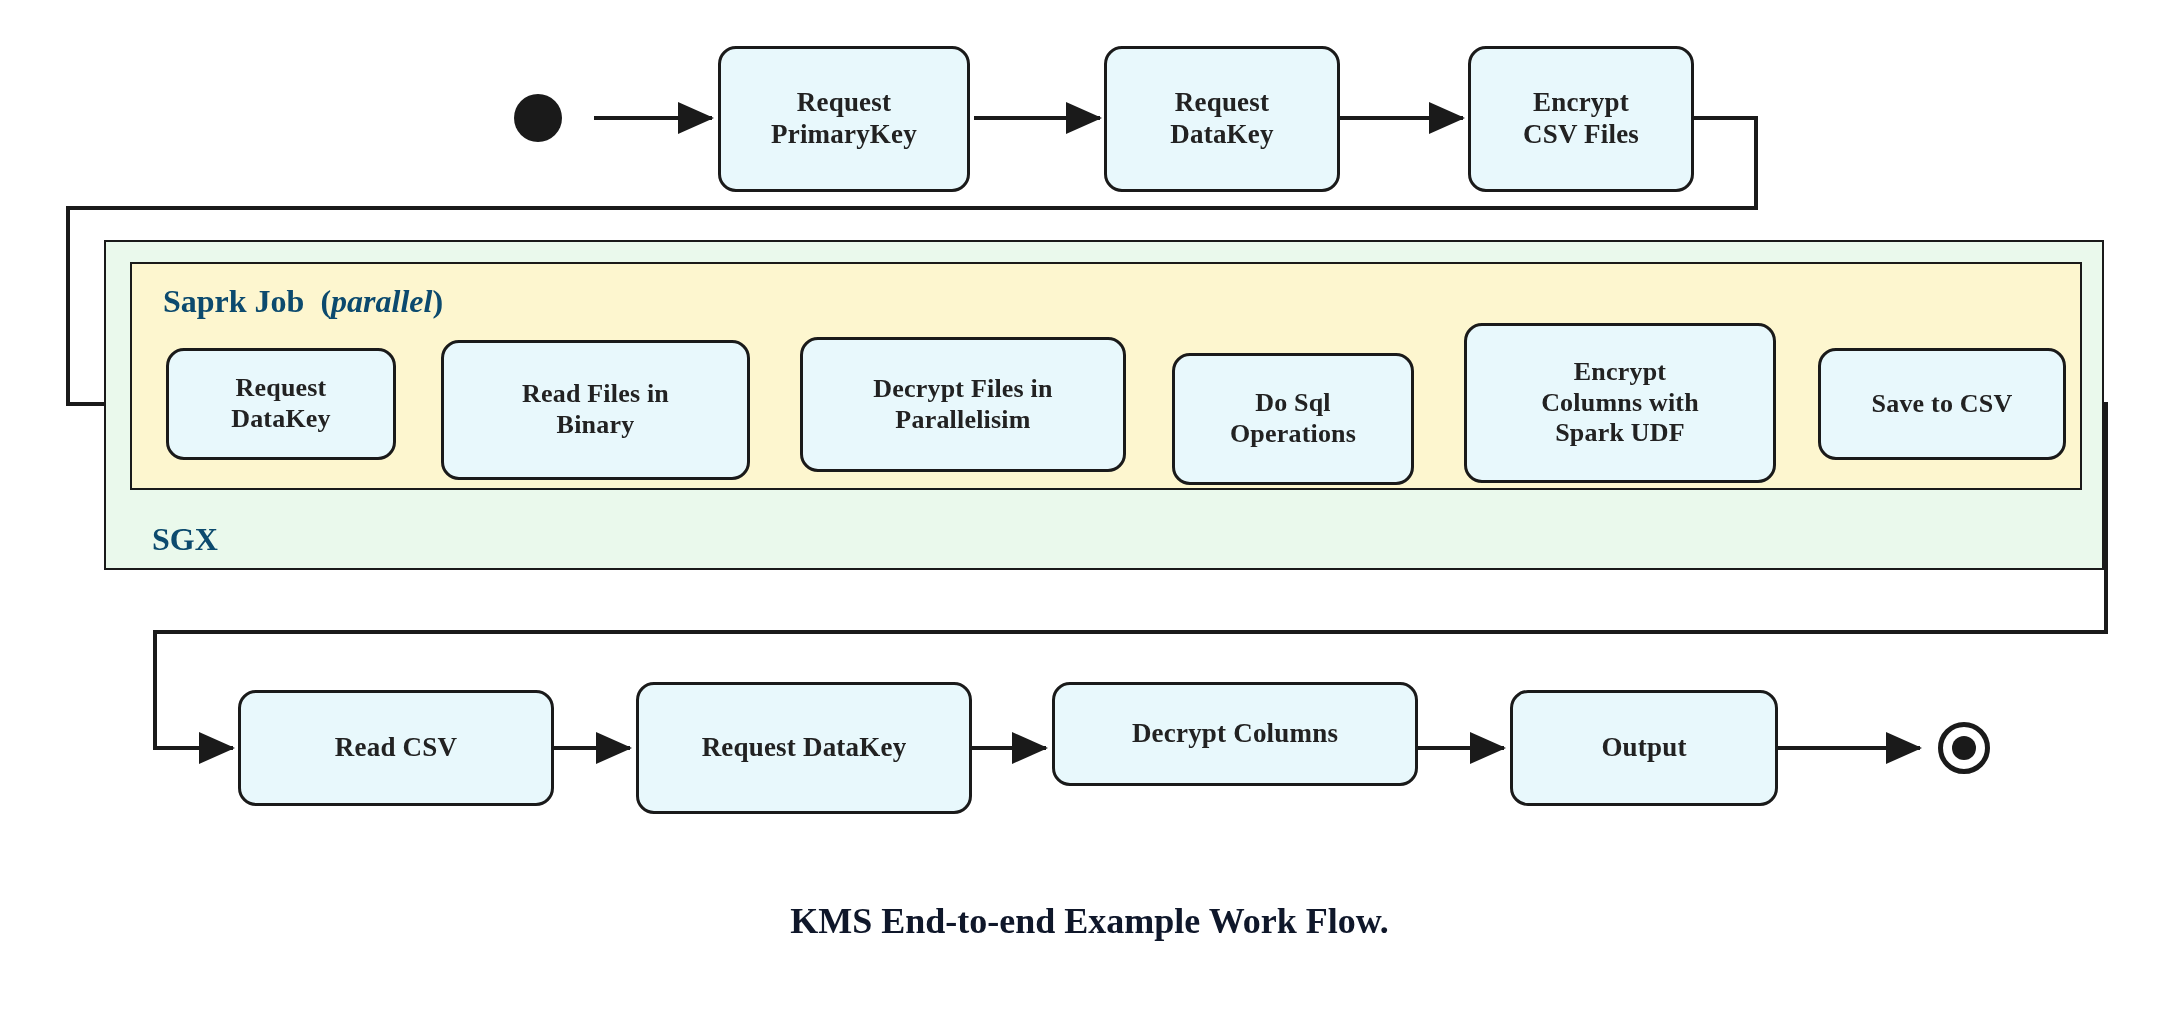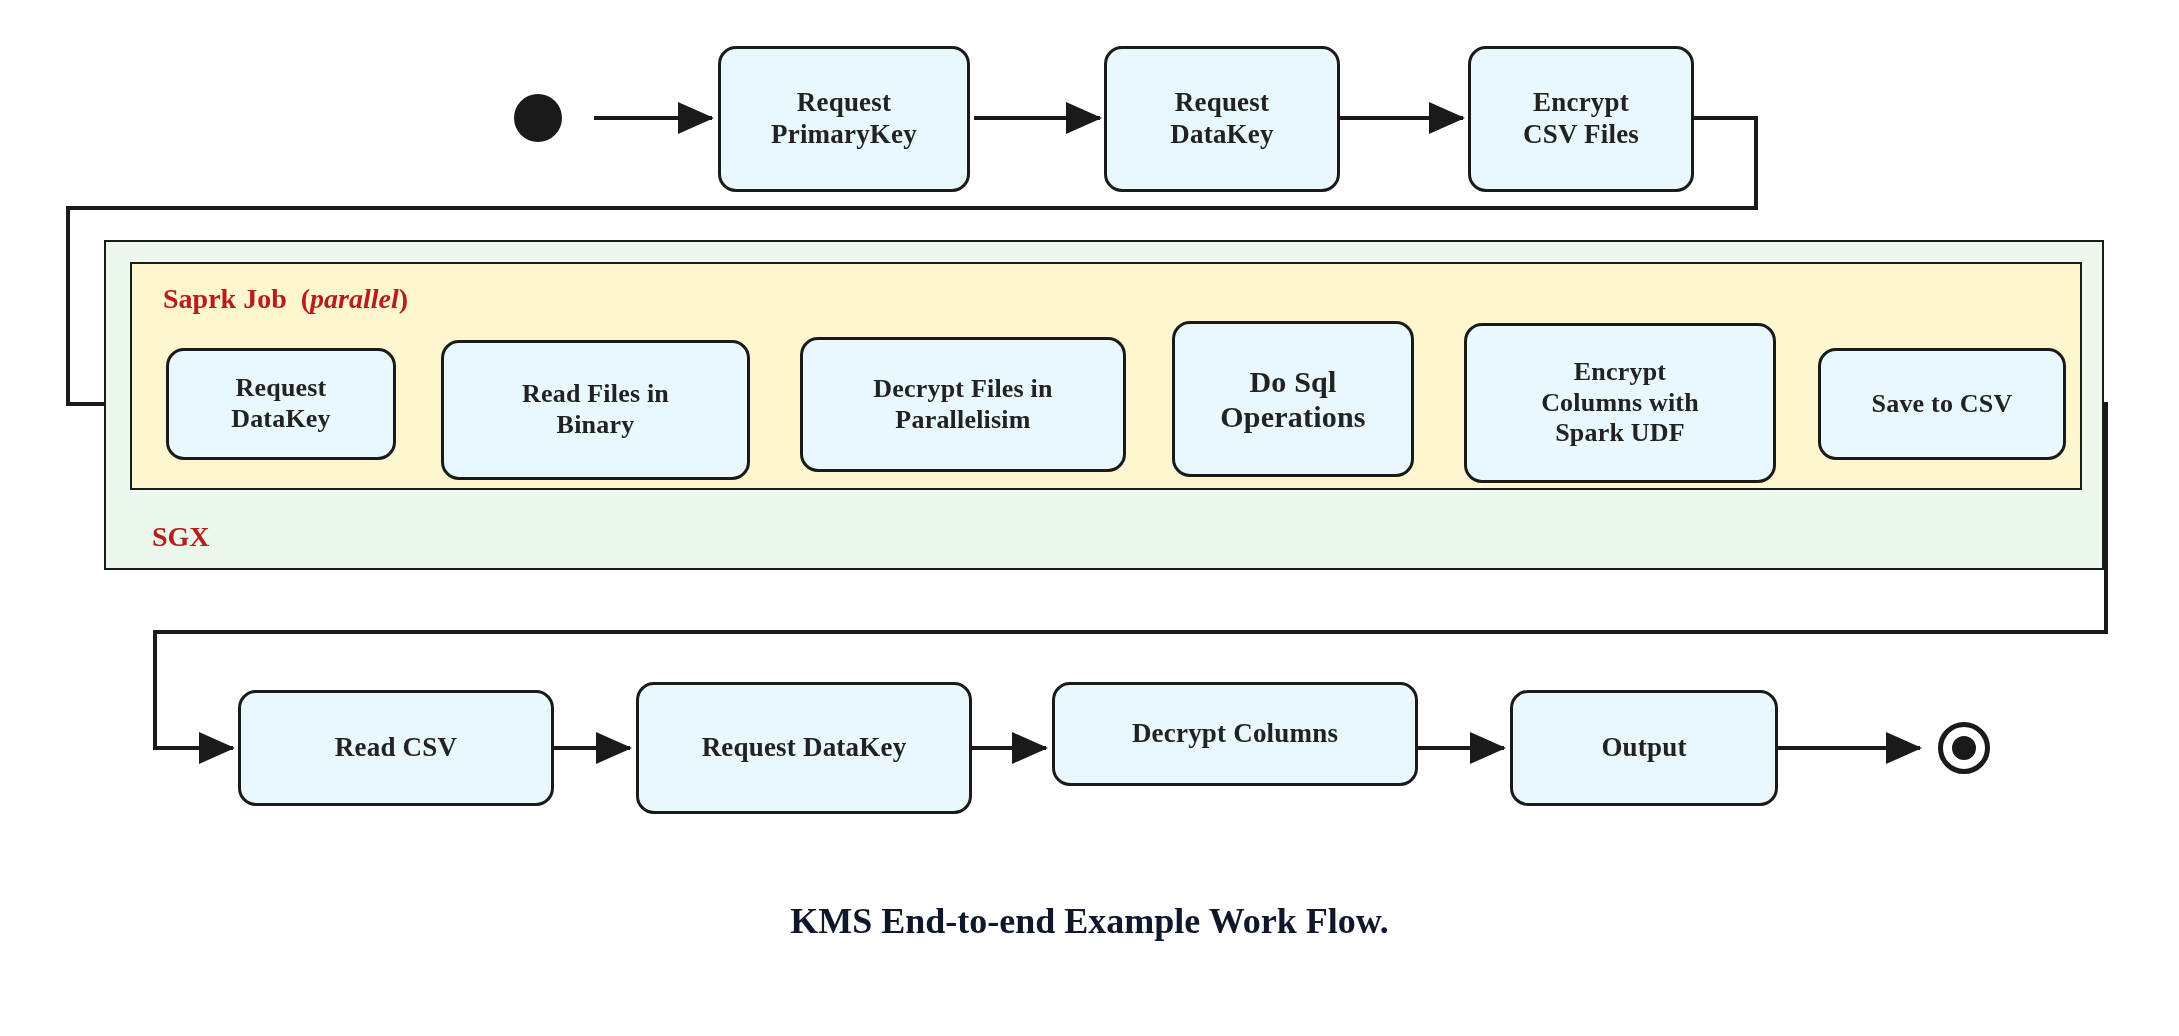--- a/index.html
+++ b/index.html
@@ -49,22 +49,22 @@
     border: 2px solid #1a1a1a;
   }
   .spark-box {
     position: absolute;
     background: #fdf6cf;
     border: 2px solid #1a1a1a;
   }
   .box-label {
     position: absolute;
     font-weight: bold;
-    font-size: 28px;
-    color: #b91c1c;
+    font-size: 32px;
+    color: #0c4a6e;
     white-space: nowrap;
   }
   .box-label .paren {
     font-weight: bold;
   }
   .box-label .ital {
     font-style: italic;
     font-weight: bold;
   }
 
@@ -165,21 +165,21 @@
 
   <div class="node" style="left:166px; top:348px; width:230px; height:112px; font-size:26px;">Request
 DataKey</div>
 
   <div class="node" style="left:441px; top:340px; width:309px; height:140px; font-size:26px;">Read Files in
 Binary</div>
 
   <div class="node" style="left:800px; top:337px; width:326px; height:135px; font-size:26px;">Decrypt Files in
 Parallelisim</div>
 
-  <div class="node" style="left:1172px; top:321px; width:242px; height:156px; font-size:30px;">Do Sql
+  <div class="node" style="left:1172px; top:353px; width:242px; height:132px; font-size:26px;">Do Sql
 Operations</div>
 
   <div class="node" style="left:1464px; top:323px; width:312px; height:160px; font-size:26px;">Encrypt
 Columns with
 Spark UDF</div>
 
   <div class="node" style="left:1818px; top:348px; width:248px; height:112px; font-size:26px;">Save to CSV</div>
 
   <div class="node" style="left:238px; top:690px; width:316px; height:116px;">Read CSV</div>
 

